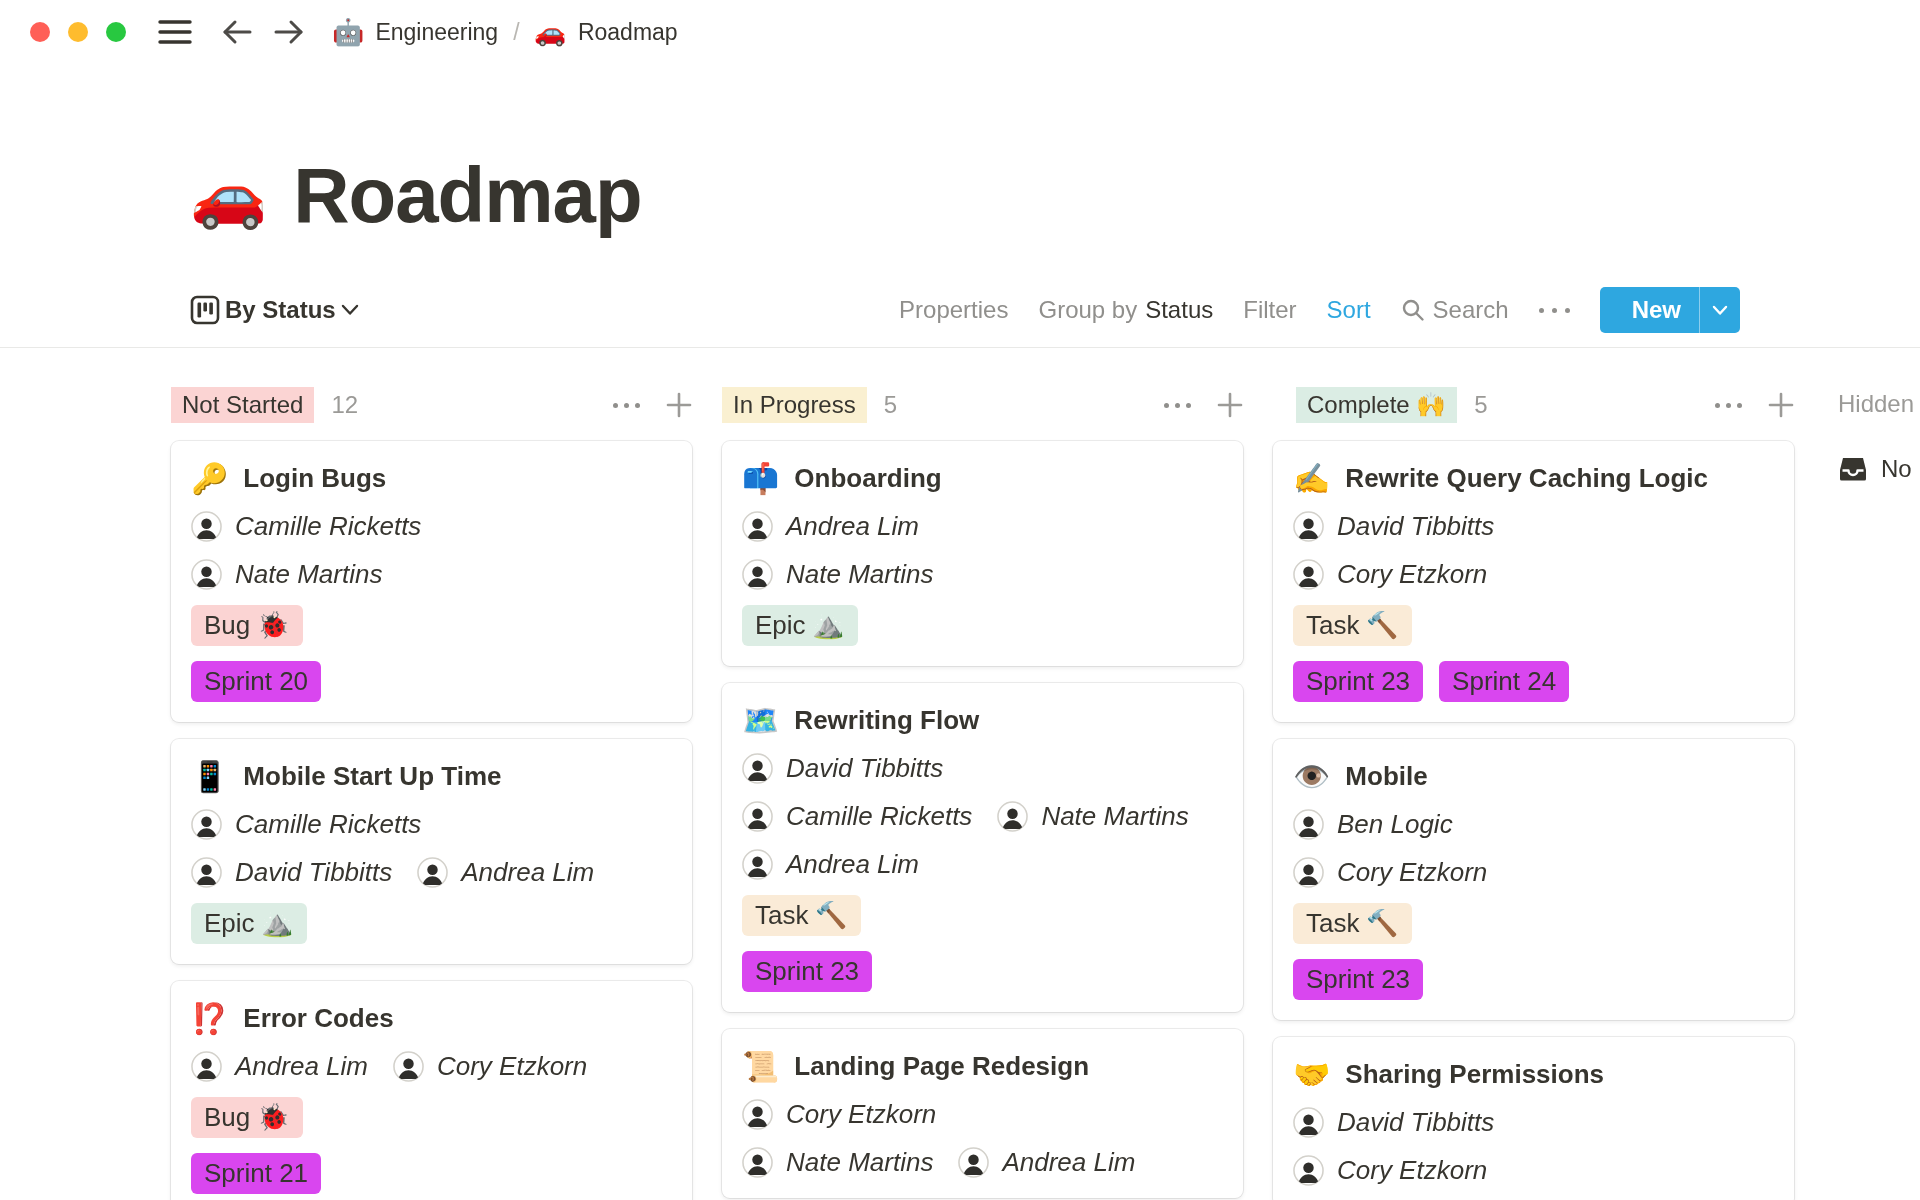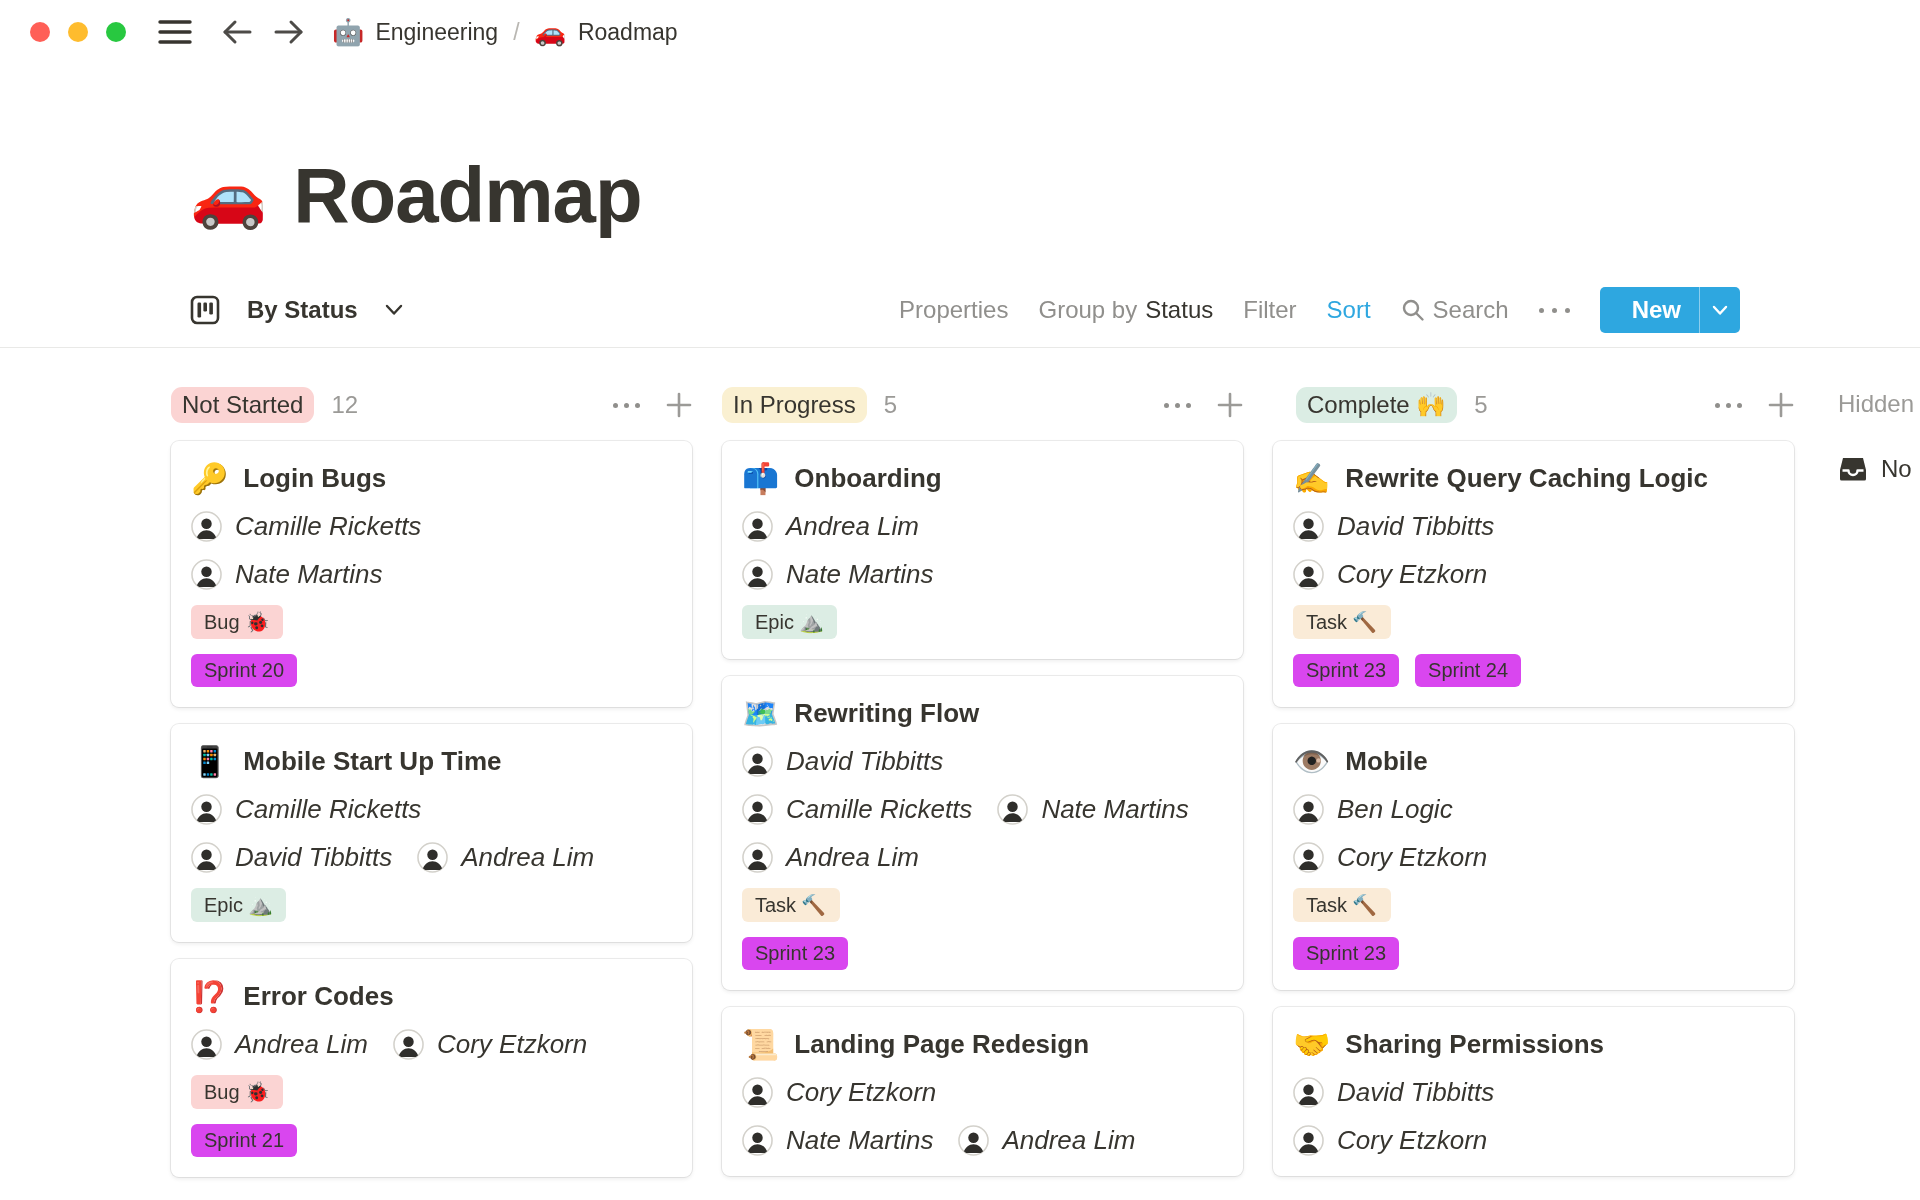--- a/index.html
+++ b/index.html
@@ -23,50 +23,50 @@
   .dots i { width:6px; height:6px; border-radius:50%; background:#37352F; }
 
   
   .page-title-row { display:flex; align-items:center; gap:26px; margin:86px 0 0 190px; }
   .page-emoji { font-size:62px; line-height:1; }
   .page-title { font-size:78px; font-weight:700; letter-spacing:-1px; }
 
   
   .toolbar-wrap { border-bottom:1px solid #E9E9E7; margin-top:46px; }
   .toolbar { display:flex; align-items:center; margin:0 180px 14px 190px; font-size:24px; }
-  .view-switch { display:flex; align-items:center; gap:27px; font-weight:600; cursor:pointer; }
+  .view-switch { display:flex; align-items:center; gap:5px; font-weight:600; cursor:pointer; }
   .toolbar-menu { margin-left:auto; display:flex; align-items:center; gap:30px; color:#908F8C; }
   .toolbar-menu .item { cursor:pointer; display:flex; align-items:center; gap:8px; white-space:nowrap; }
   .t-dark { color:#37352F; }
   .t-blue { color:#2EA7E0; }
   .gdots i { background:#908F8C; width:5px; height:5px; }
   .new-btn { display:flex; align-items:stretch; background:#2EA7E0; border-radius:5px; overflow:hidden;
     color:#fff; font-weight:600; cursor:pointer; height:46px; }
   .new-btn .label { display:flex; align-items:center; padding:0 18px 0 32px; }
   .new-btn .divider { width:1px; background:rgba(255,255,255,.45); }
   .new-btn .chev { display:flex; align-items:center; padding:0 12px; }
 
   
   .board { display:flex; gap:30px; padding-left:171px; margin-top:38px; align-items:flex-start; }
   .column { width:521px; flex:none; }
   .col-header { display:flex; align-items:center; height:38px; margin-bottom:17px; }
-  .status-badge { font-size:24px; padding:4px 11px; border-radius:11px; white-space:nowrap; cursor:pointer; }
+  .status-badge { font-size:24px; padding:4px 11px; border-radius:0; white-space:nowrap; cursor:pointer; }
   .col-count { color:#9B9A97; font-size:24px; margin-left:17px; }
   .col-actions { margin-left:auto; display:flex; align-items:center; gap:26px; color:#9B9A97; }
   .card { background:#fff; border-radius:8px; padding:22px 20px 20px;
     box-shadow:0 0 0 1px rgba(15,15,15,.08), 0 2px 4px rgba(15,15,15,.08); margin-bottom:17px; cursor:pointer; }
   .card-title-row { display:flex; align-items:center; gap:15px; }
   .card-emoji { font-size:30px; line-height:1; }
   .card-title { font-size:26px; font-weight:600; }
   .people-row { display:flex; align-items:center; gap:13px; margin-top:17px; flex-wrap:nowrap; }
   .person { display:flex; align-items:center; gap:13px; margin-right:12px; }
   .avatar { width:31px; height:31px; flex:none; }
   .person-name { font-size:26px; white-space:nowrap;font-style:italic; }
   .tag-row { display:flex; gap:16px; margin-top:15px; }
-  .tag { font-size:20px; padding:5px 13px; border-radius:6px; white-space:nowrap; }
+  .tag { font-size:26px; padding:5px 13px; border-radius:6px; white-space:nowrap; }
   .tag-red   { background:#FBD4D3; }
   .tag-gray  { background:#d946ef; }
   .tag-green { background:#DCEDE4; }
   .tag-orange{ background:#FAEBD7; }
 
   
   .hidden-panel { flex:none; width:200px; margin-left:14px; padding-top:4px; }
   .hidden-label { color:#9B9A97; font-size:24px; white-space:nowrap; }
   .hidden-group { display:flex; align-items:center; gap:13px; margin-top:36px; font-size:24px; white-space:nowrap; }
 

